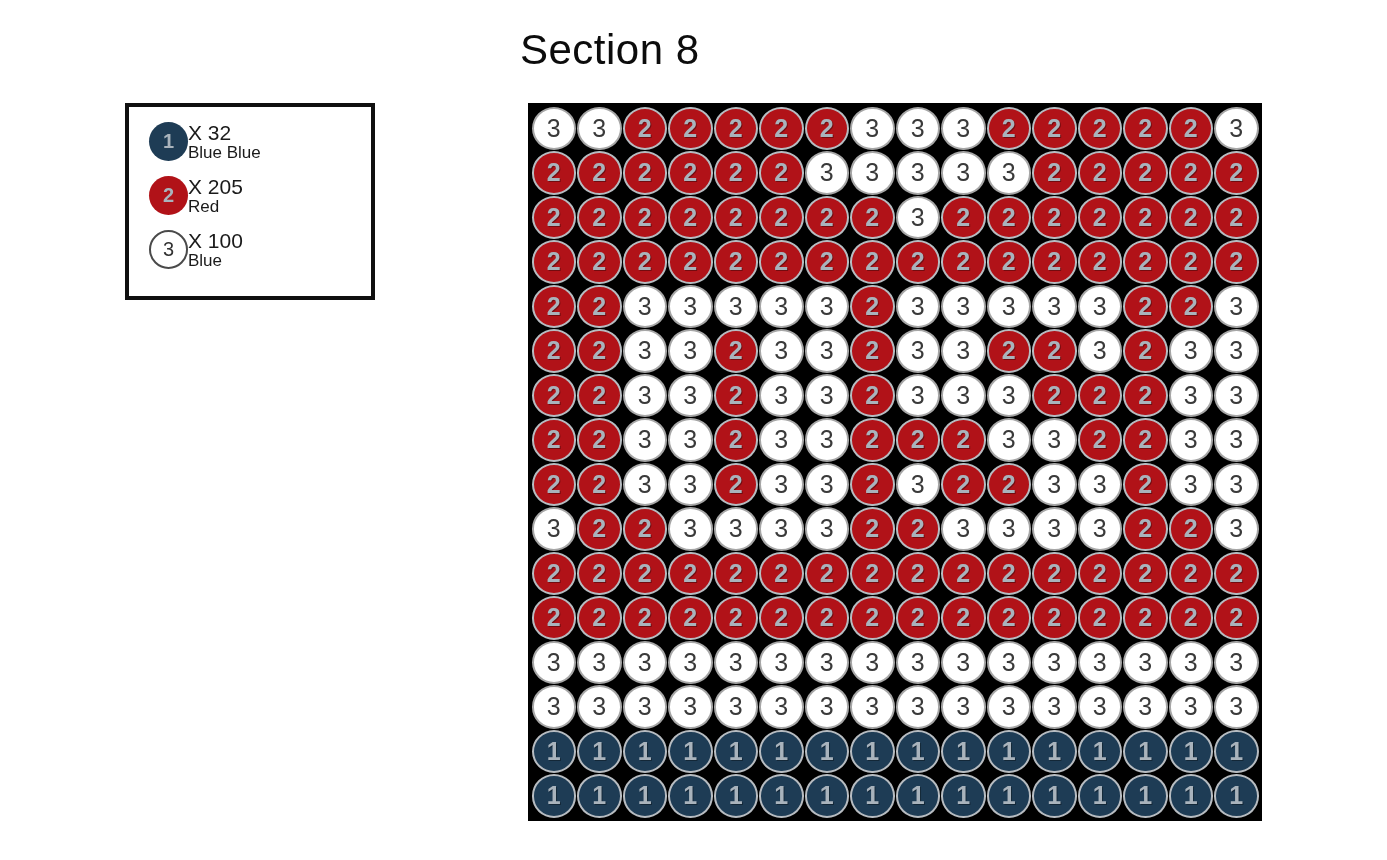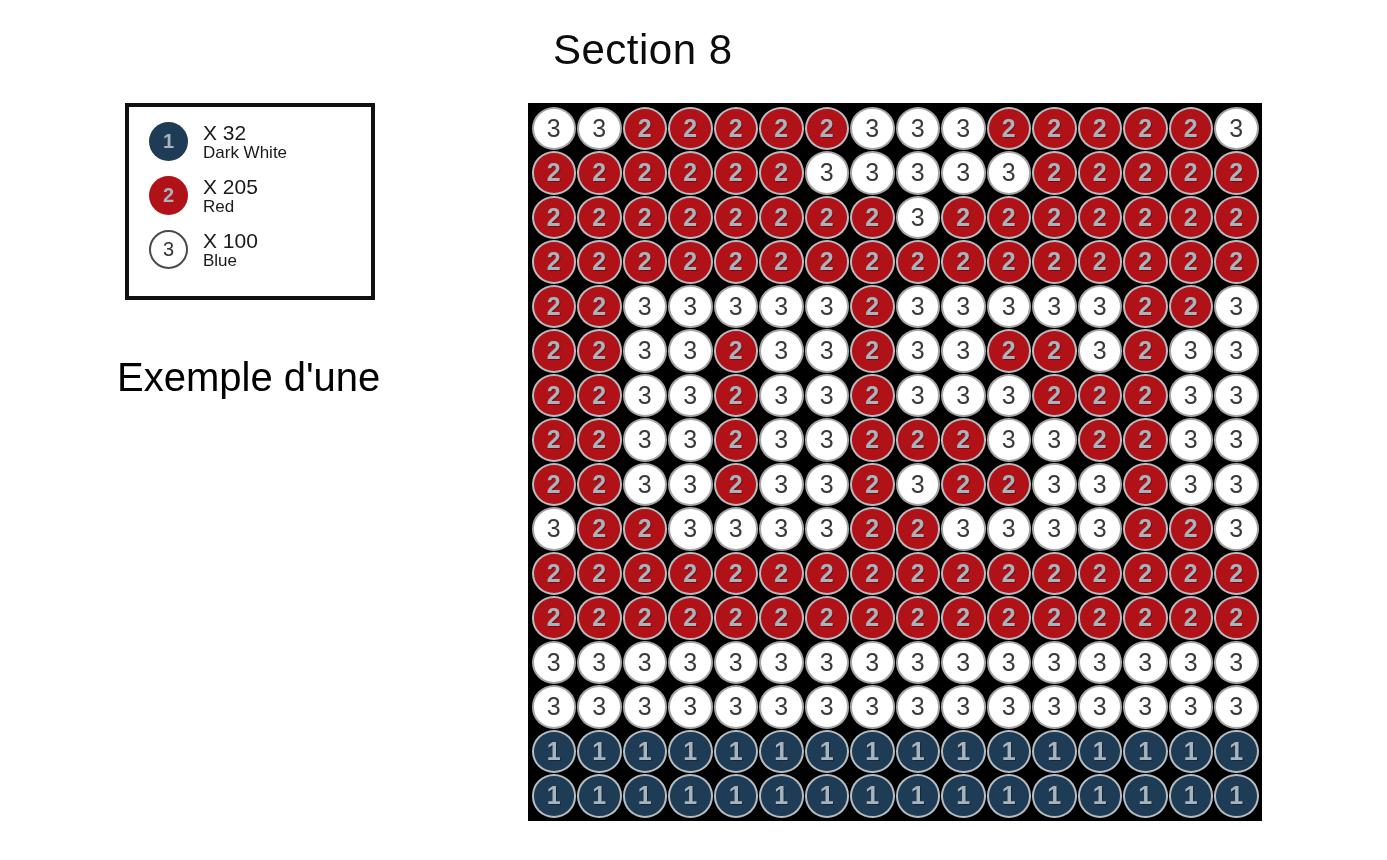--- a/index.html
+++ b/index.html
@@ -10,21 +10,21 @@
   }
   .page {
     position: relative;
     width: 1387px;
     height: 860px;
     background: #ffffff;
     overflow: hidden;
   }
   .section-title {
     position: absolute;
-    left: 553px;
+    left: 520px;
     top: 26px;
     font-size: 42px;
     font-weight: 400;
     color: #0c0c0c;
     letter-spacing: 0.5px;
   }
   .legend-box {
     position: absolute;
     left: 125px;
     top: 103px;
@@ -46,21 +46,20 @@
     border-radius: 50%;
     box-sizing: border-box;
     display: flex;
     align-items: center;
     justify-content: center;
     font-size: 20px;
     font-weight: 700;
     flex: 0 0 39px;
   }
   .legend-text {
-    margin-left: 15px;
     line-height: 1.1;
   }
   .legend-count {
     font-size: 21px;
     color: #1a1a1a;
   }
   .legend-color-name {
     font-size: 17px;
     color: #1a1a1a;
   }
@@ -109,21 +108,21 @@
 <div class="page">
 
   <div class="section-title">Section 8</div>
 
   <div class="legend-box">
 
     <div class="legend-item">
       <div class="legend-bead" style="background: rgb(30, 60, 85); border-color: rgb(30, 60, 85); color: rgb(169, 179, 188);">1</div>
       <div class="legend-text">
         <div class="legend-count">X 32</div>
-        <div class="legend-color-name">Dark White</div>
+        <div class="legend-color-name">Blue Blue</div>
       </div>
     </div>
 
     <div class="legend-item">
       <div class="legend-bead" style="background: rgb(177, 18, 24); border-color: rgb(177, 18, 24); color: rgb(169, 179, 188);">2</div>
       <div class="legend-text">
         <div class="legend-count">X 205</div>
         <div class="legend-color-name">Red</div>
       </div>
     </div>
@@ -132,21 +131,20 @@
       <div class="legend-bead" style="border-width: 2px; border-style: solid; font-weight: 400; background: rgb(255, 255, 255); border-color: rgb(74, 74, 74); color: rgb(51, 51, 51);">3</div>
       <div class="legend-text">
         <div class="legend-count">X 100</div>
         <div class="legend-color-name">Blue</div>
       </div>
     </div>
 
   </div>
 
   <div class="caption">
-    <div>Exemple d'une</div>
   </div>
 
   <div class="bead-grid" style="background: rgb(0, 0, 0);">
       <div class="bead bead-3" style="background: rgb(255, 255, 255); border-color: rgb(166, 166, 166); color: rgb(58, 58, 58);">3</div>
       <div class="bead bead-3" style="background: rgb(255, 255, 255); border-color: rgb(166, 166, 166); color: rgb(58, 58, 58);">3</div>
       <div class="bead bead-2" style="background: rgb(177, 18, 24); border-color: rgb(183, 188, 193); color: rgb(169, 179, 188);">2</div>
       <div class="bead bead-2" style="background: rgb(177, 18, 24); border-color: rgb(183, 188, 193); color: rgb(169, 179, 188);">2</div>
       <div class="bead bead-2" style="background: rgb(177, 18, 24); border-color: rgb(183, 188, 193); color: rgb(169, 179, 188);">2</div>
       <div class="bead bead-2" style="background: rgb(177, 18, 24); border-color: rgb(183, 188, 193); color: rgb(169, 179, 188);">2</div>
       <div class="bead bead-2" style="background: rgb(177, 18, 24); border-color: rgb(183, 188, 193); color: rgb(169, 179, 188);">2</div>

